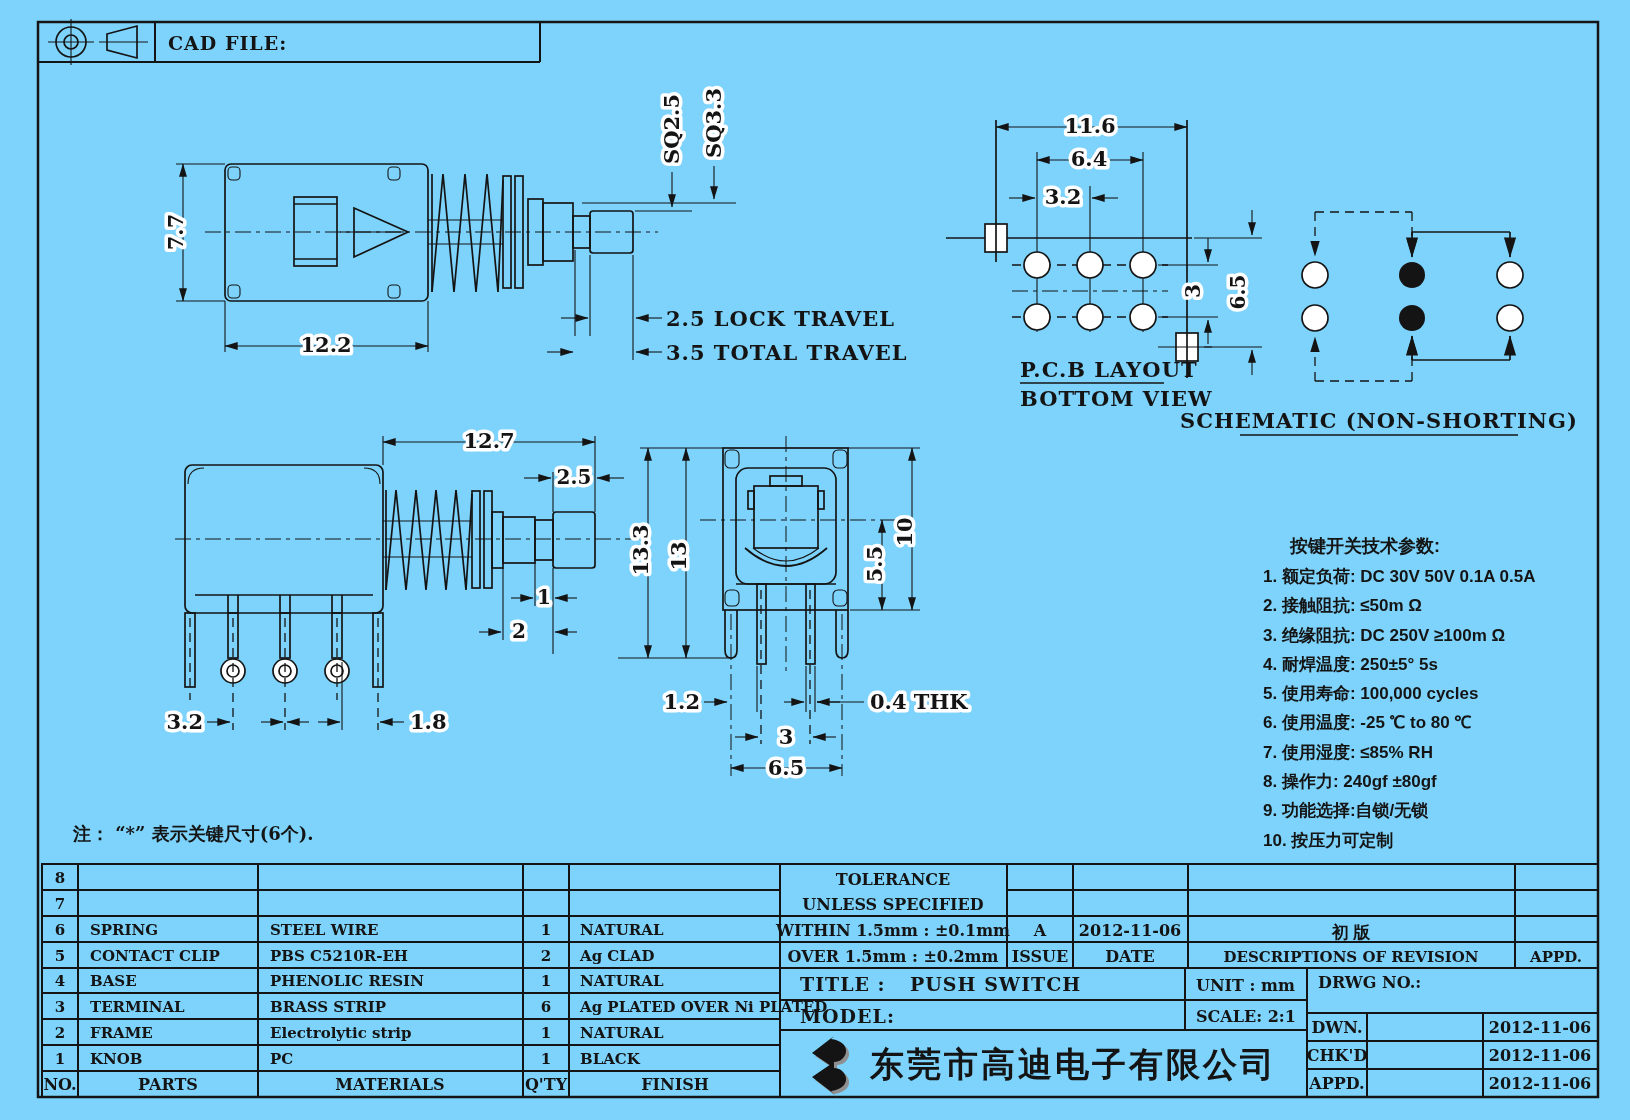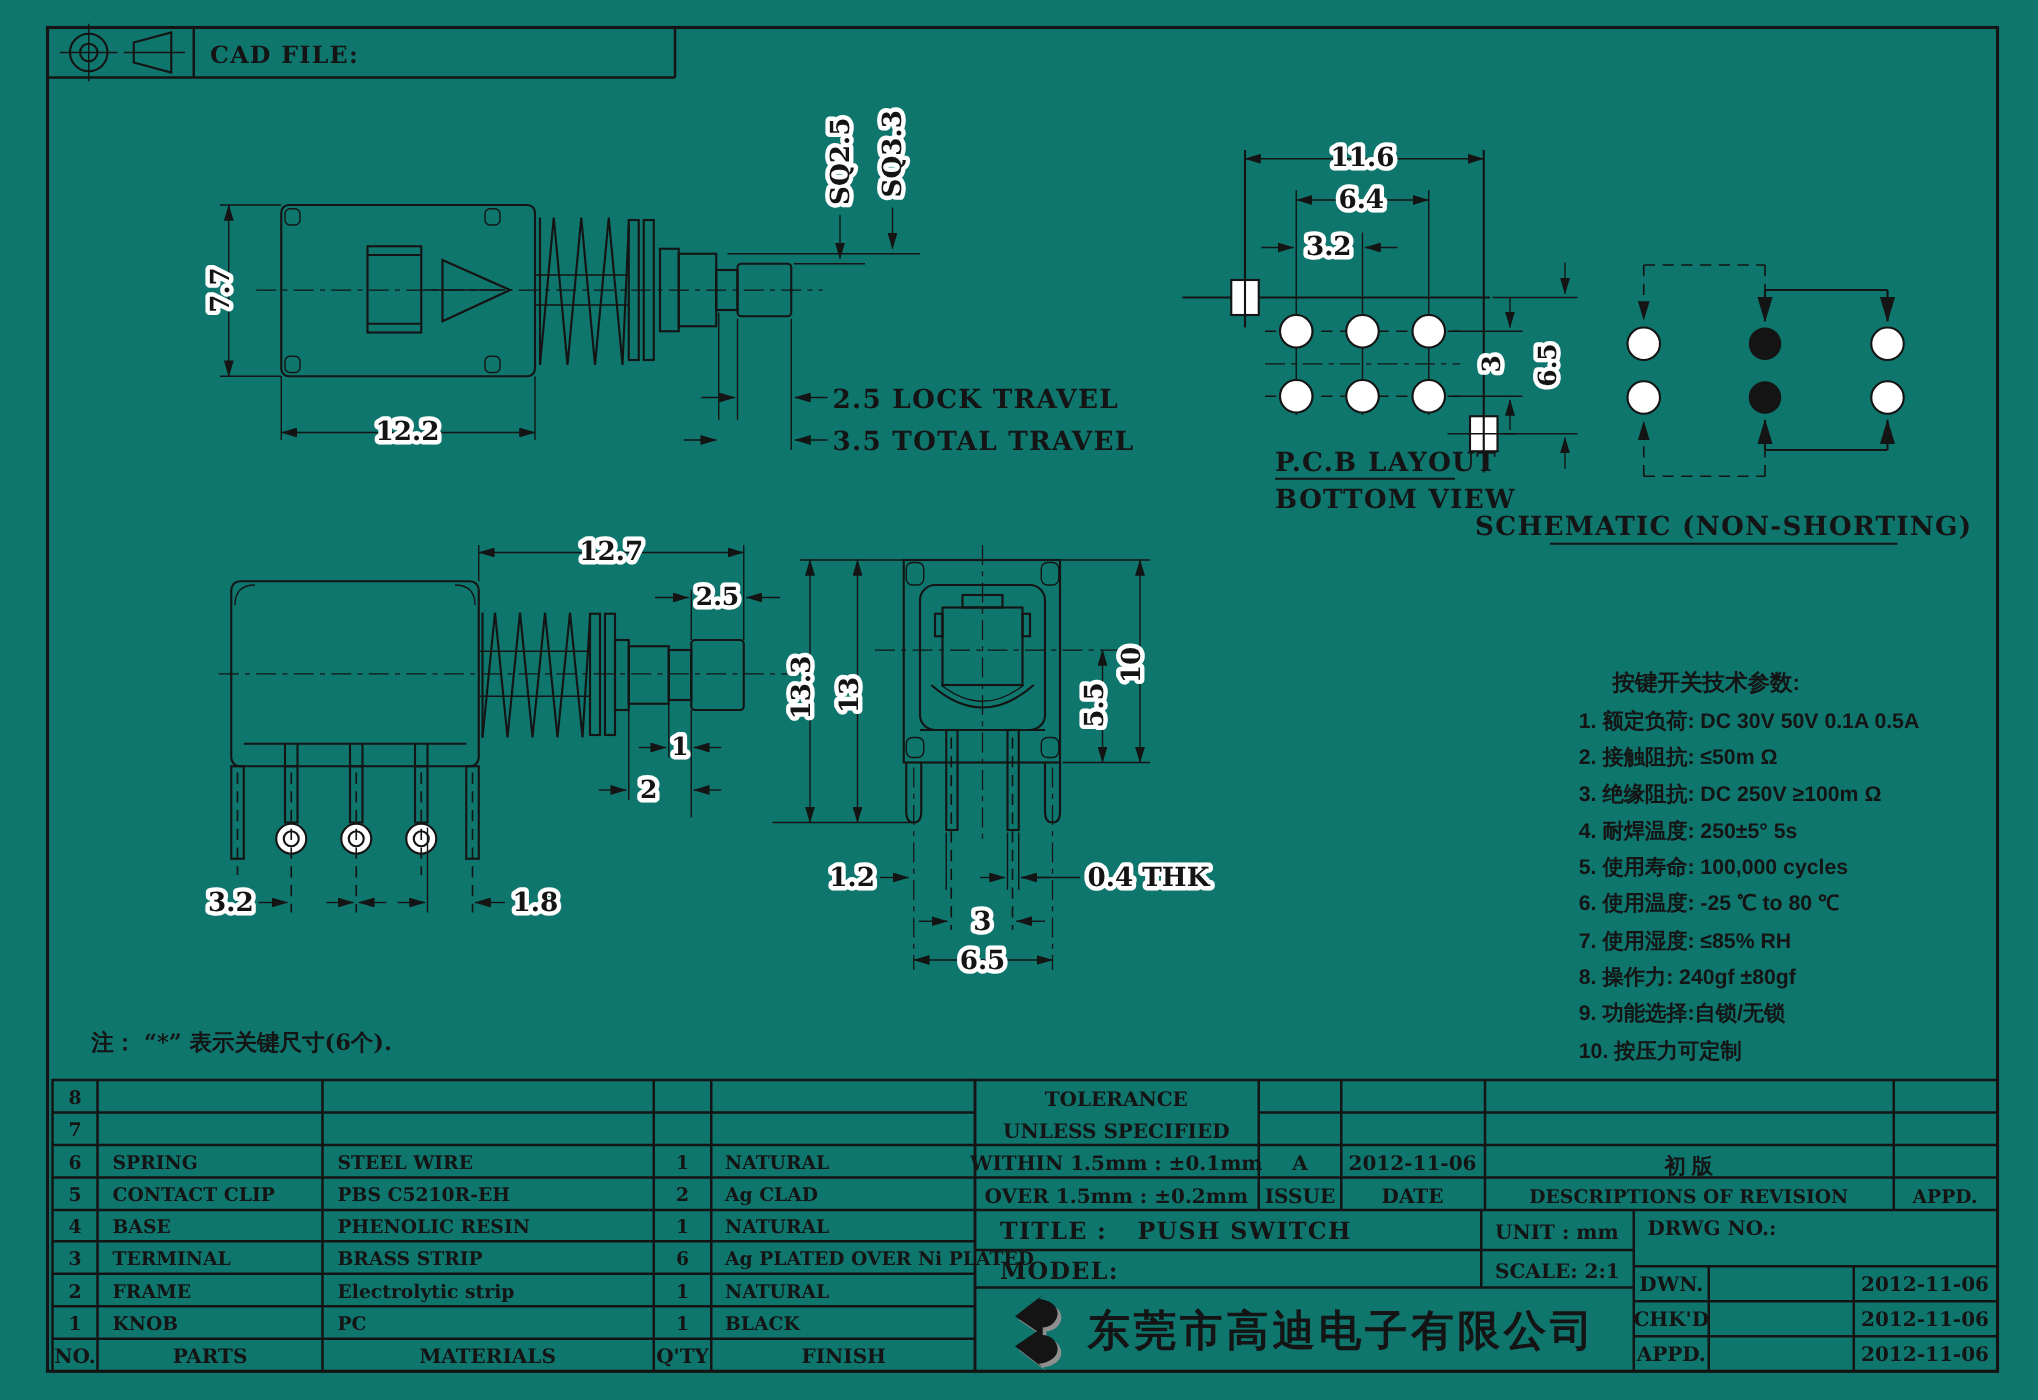--- a/index.html
+++ b/index.html
@@ -1,16 +1,16 @@
 <!DOCTYPE html>
 <html><head>
 <meta charset="utf-8">
 <style>
   html,body{margin:0;padding:0;background:#fff;}
-  #page{position:relative;width:1630px;height:1120px;background:#0f766e;overflow:hidden;
+  #page{position:relative;width:1630px;height:1120px;background:#7dd3fc;overflow:hidden;
         font-family:"DejaVu Serif","Liberation Serif",serif;}
   svg{position:absolute;left:0;top:0;}
   
   .o   {stroke:#141414;stroke-width:1.7;fill:none;}
   .of  {stroke:#141414;stroke-width:1.7;fill:#fff;}
   .thin{stroke:#141414;stroke-width:1.1;fill:none;}
   .d   {stroke:#141414;stroke-width:1.1;fill:none;}
   .cl  {stroke:#141414;stroke-width:1;stroke-dasharray:16 5 4 5;fill:none;}
   .hd  {stroke:#141414;stroke-width:1.3;stroke-dasharray:9 6;fill:none;}
   .grid{stroke:#141414;stroke-width:2;fill:none;}

